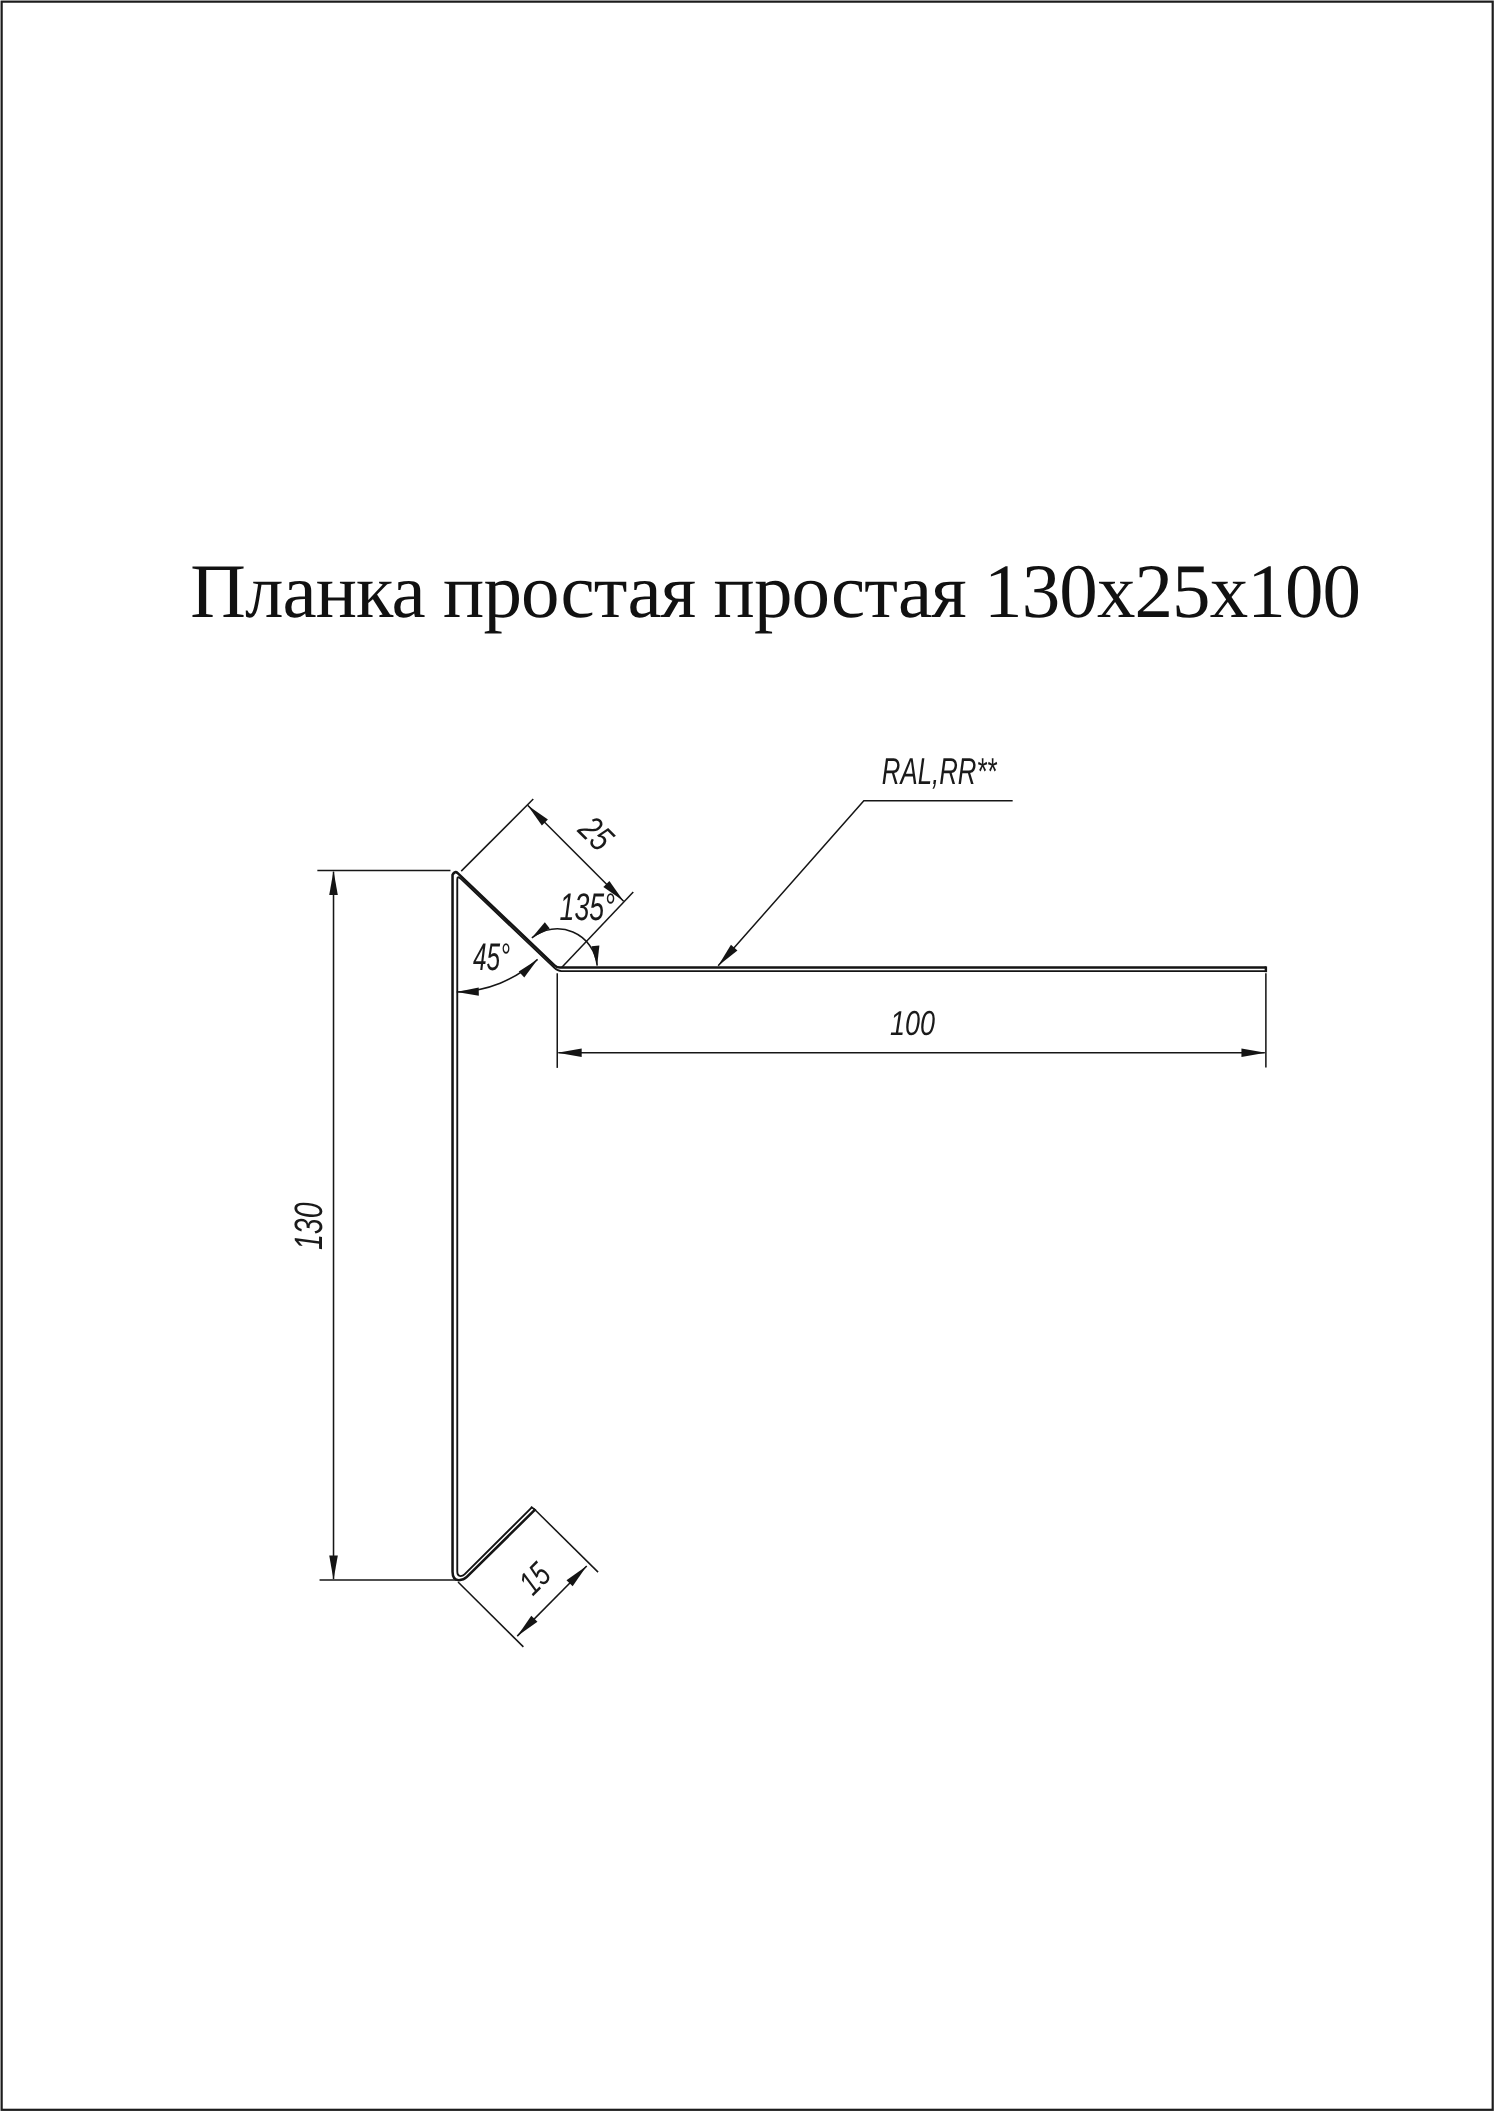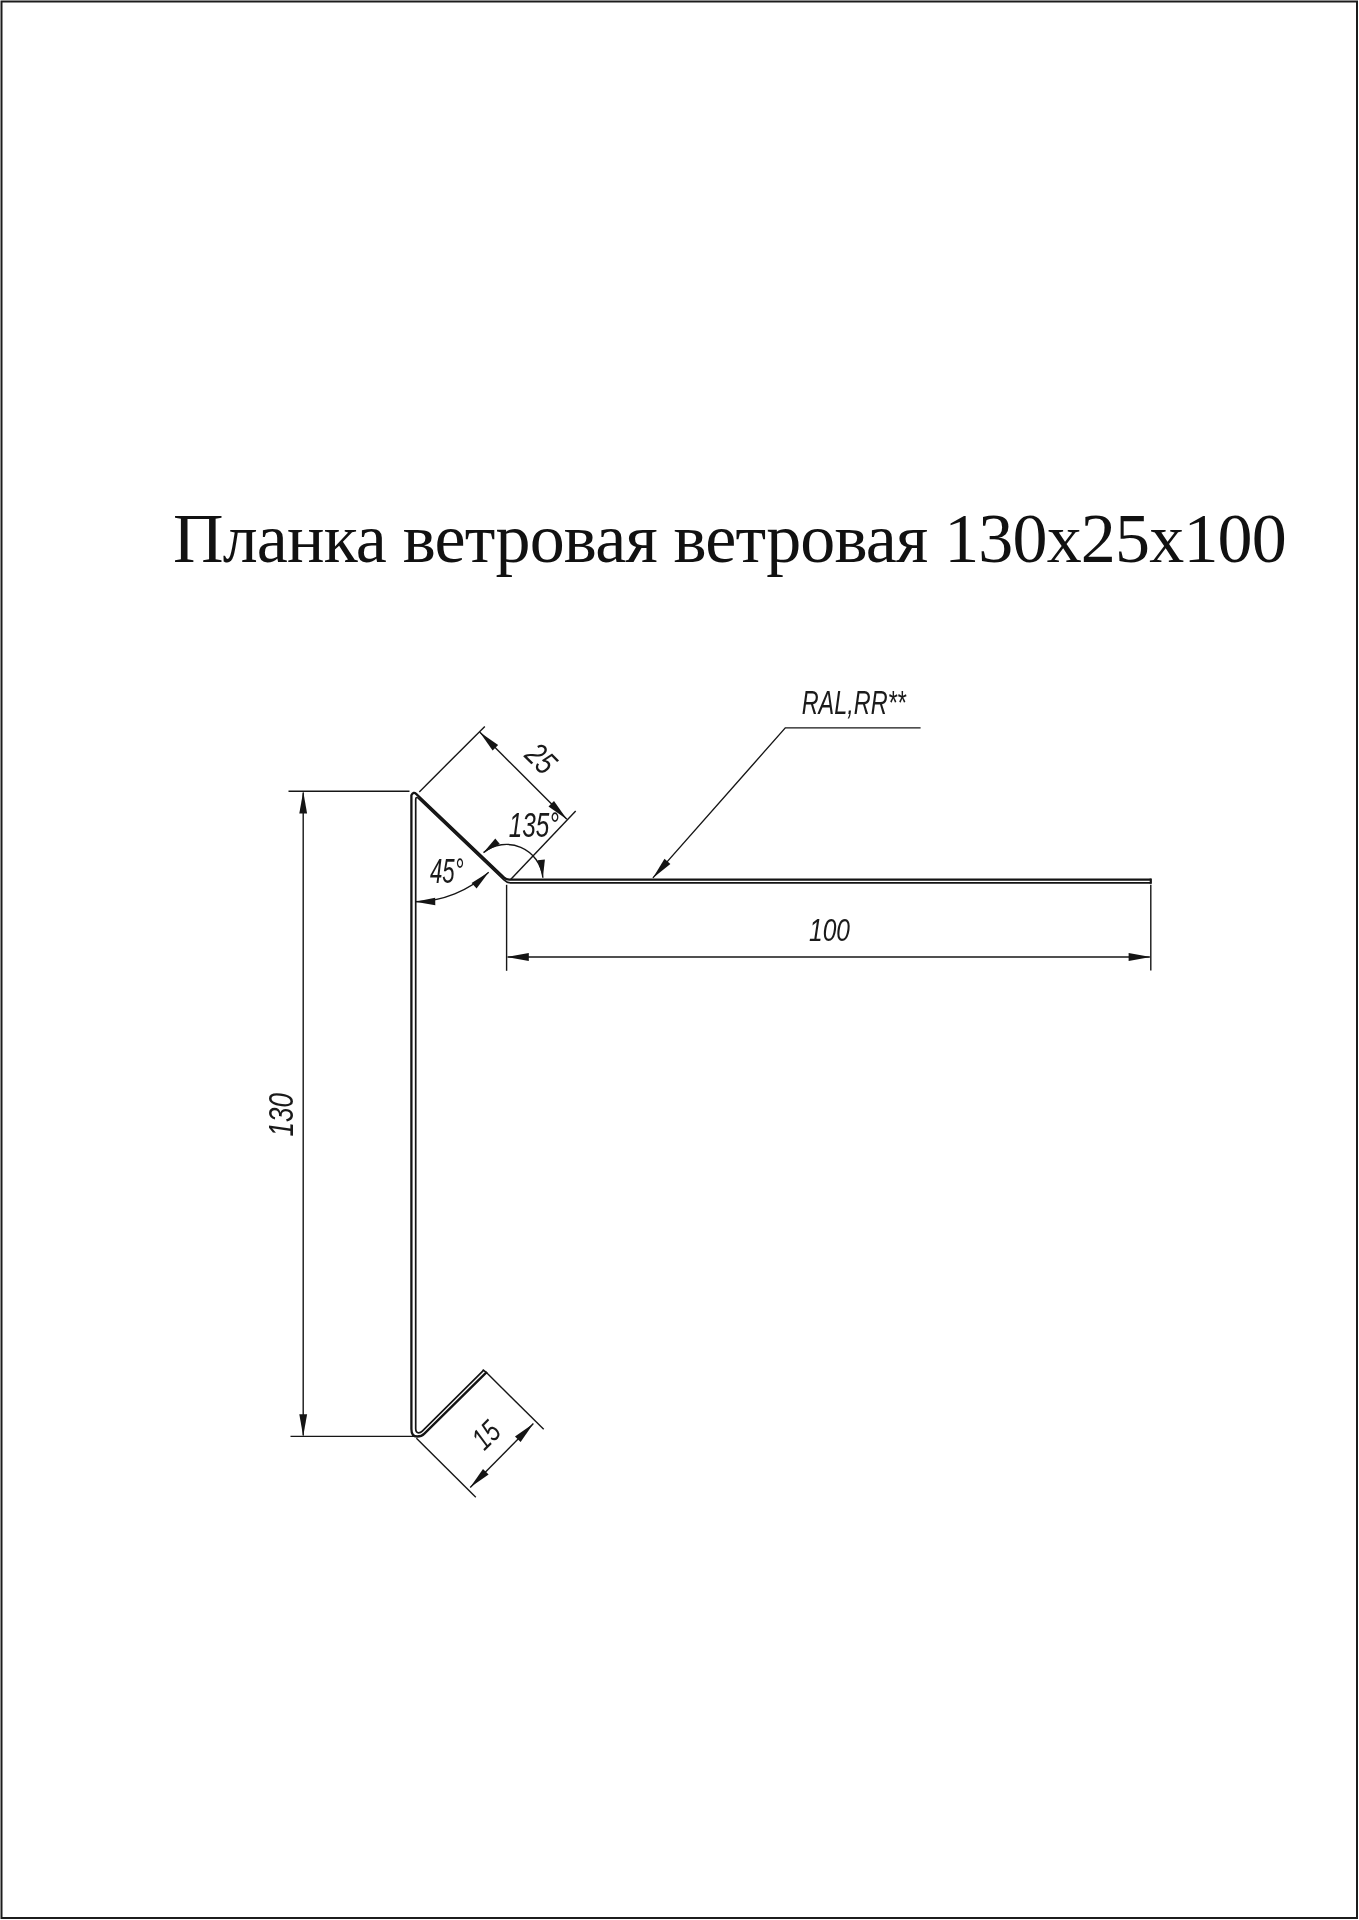--- a/index.html
+++ b/index.html
@@ -4,21 +4,21 @@
 <style>
 html,body { margin:0; padding:0; background:#ffffff; }
 #page { position:relative; width:1359px; height:1920px; background:#ffffff; overflow:hidden; }
 #title { position:absolute; left:173px; top:499px; font-family:"Liberation Serif", serif;
   font-size:70px; color:#111; white-space:nowrap; letter-spacing:-0.82px; }
 </style>
 </head>
 <body>
 <div id="page">
 
-<div id="title">Планка ветровая ветровая 130х25х100</div>
+<div id="title">Планка простая простая 130х25х100</div>
 
 <div style="position:absolute;left:0;top:0;">
 <svg width="1359" height="1920" viewBox="0 0 1359 1920">
 
 <rect x="1.5" y="1.5" width="1355.5" height="1916.5" fill="none" stroke="#1c1c1c" stroke-width="2"></rect>
 
 <path d="M 1150.8 879.6 L 509.3 879.6 Q 506.2 879.6 504.1 877.6 L 416.1 793.8 Q 413.5 791.3 411.4 795.3 L 411.4 1428.9 Q 411.4 1436.5 417.2 1436.5 Q 421.5 1436.5 424.4 1433.6 L 486.4 1372.4" fill="none" stroke="#141414" stroke-width="2.3"></path>
 
 <path d="M 1150.8 882.8 L 510.4 882.8 Q 506.9 882.8 504.0 879.9 L 419.3 799.2 Q 415.7 795.7 415.7 799.5 L 415.7 1428.5 Q 415.7 1432.8 418.6 1432.8 Q 420.7 1432.8 422.3 1431.2 L 483.5 1370.4" fill="none" stroke="#141414" stroke-width="1.7"></path>
 

